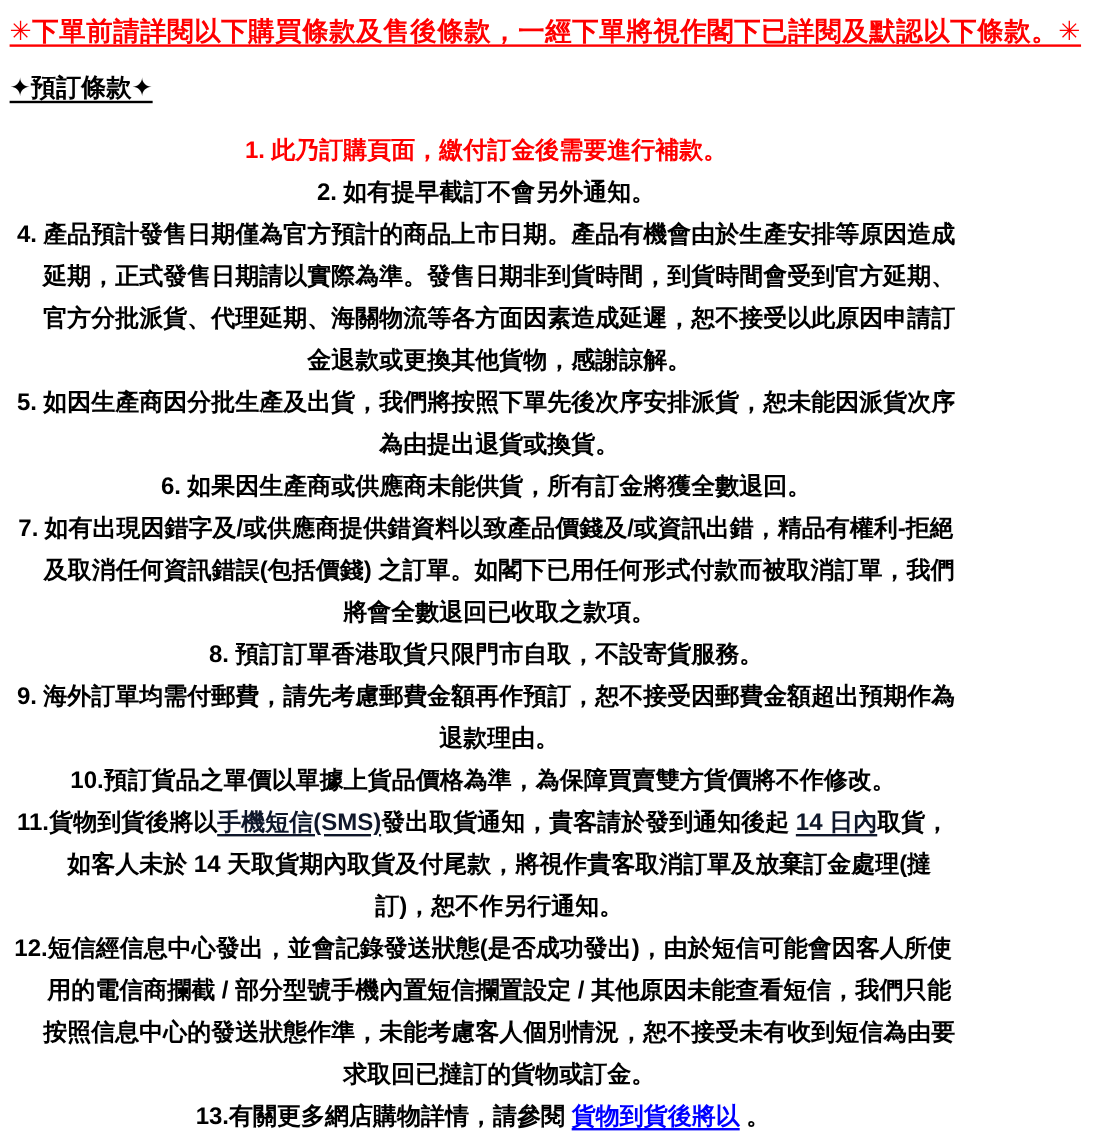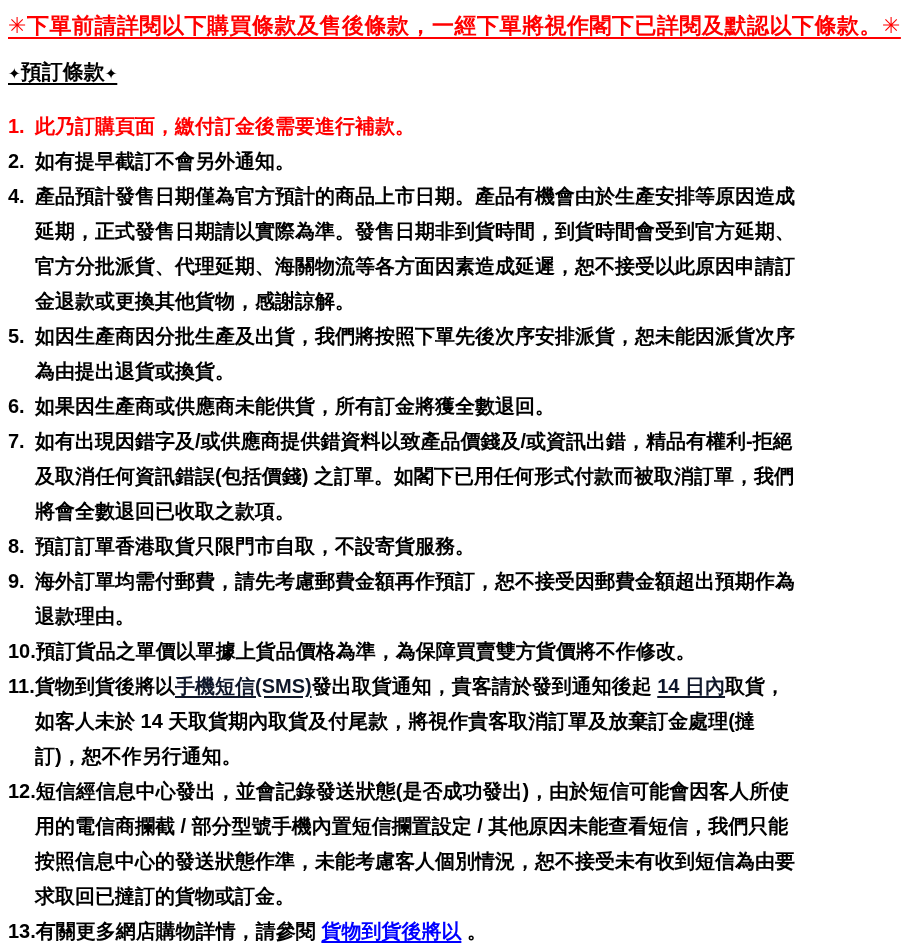--- a/index.html
+++ b/index.html
@@ -29,30 +29,30 @@
     text-decoration: underline;
     text-decoration-thickness: 2px;
     text-underline-offset: 4px;
     letter-spacing: 0.5px;
     white-space: nowrap;
   }
   .section-title {
     font-size: 21px;
     line-height: 28px;
     margin: 0 0 21px 0;
-    font-family: Liberation Mono, monospace;
   }
   .section-title .title-text {
     text-decoration: underline;
     text-decoration-thickness: 2px;
     text-underline-offset: 4px;
   }
   .terms-list {
     margin: 0;
     padding: 0;
+    text-align: center;
   }
   .term-item {
     font-size: 20px;
     line-height: 35px;
     padding-left: 27px;
     text-indent: -27px;
     margin: 0;
   }
   .term-item .term-num {
     display: inline-block;

